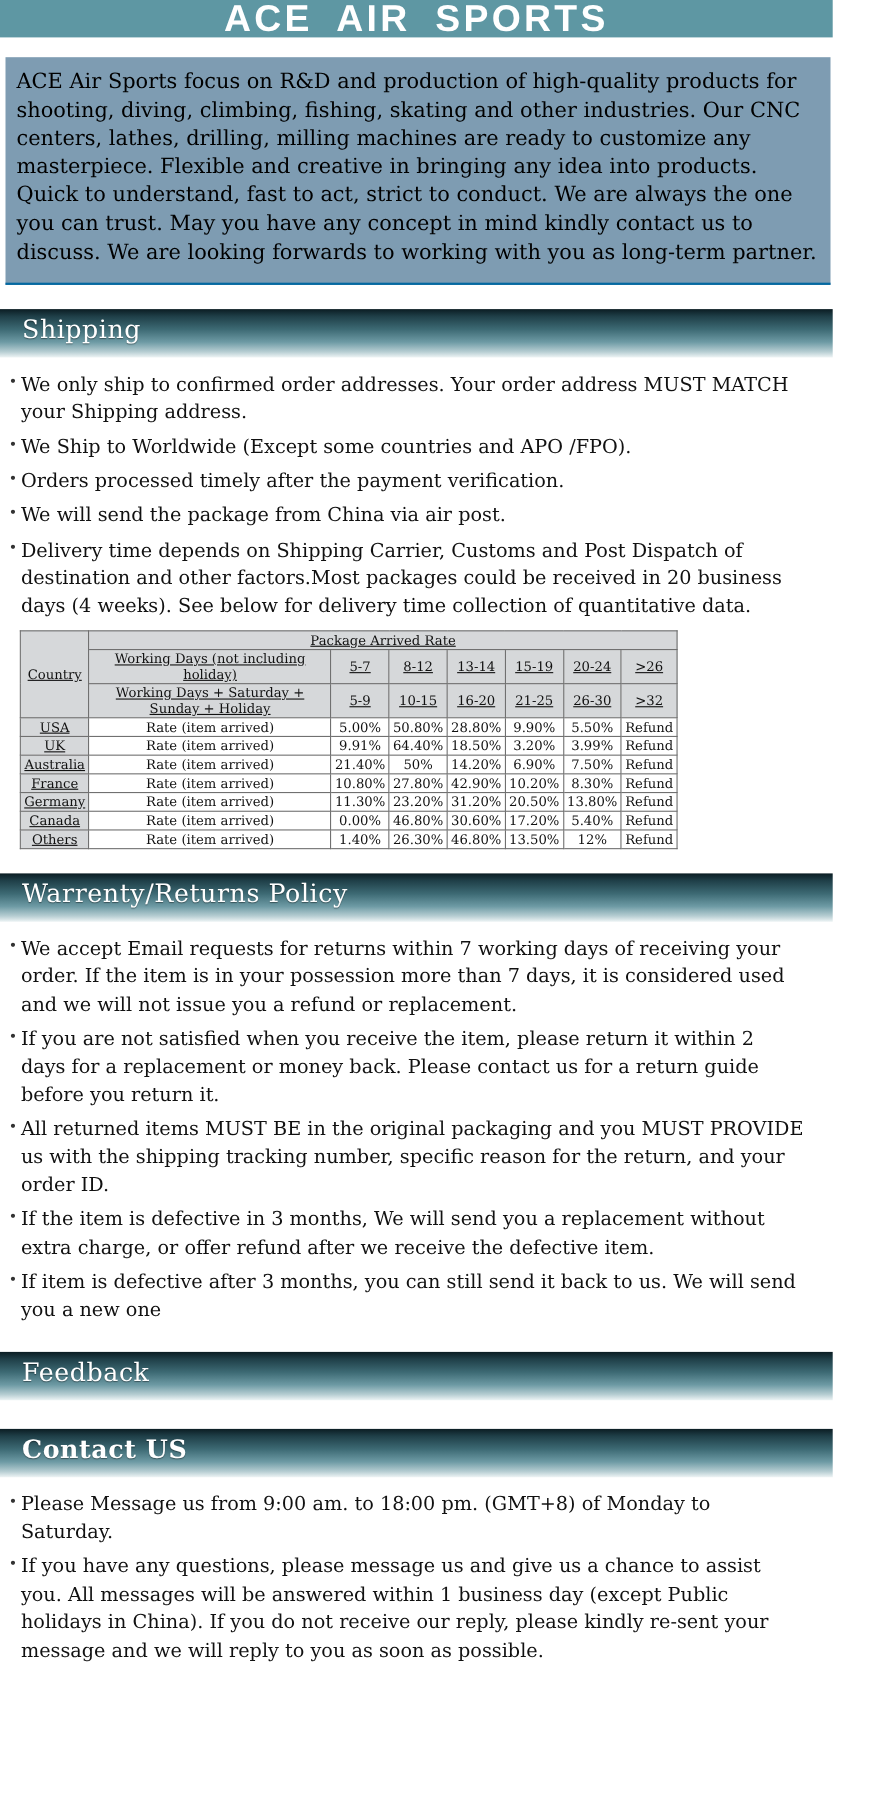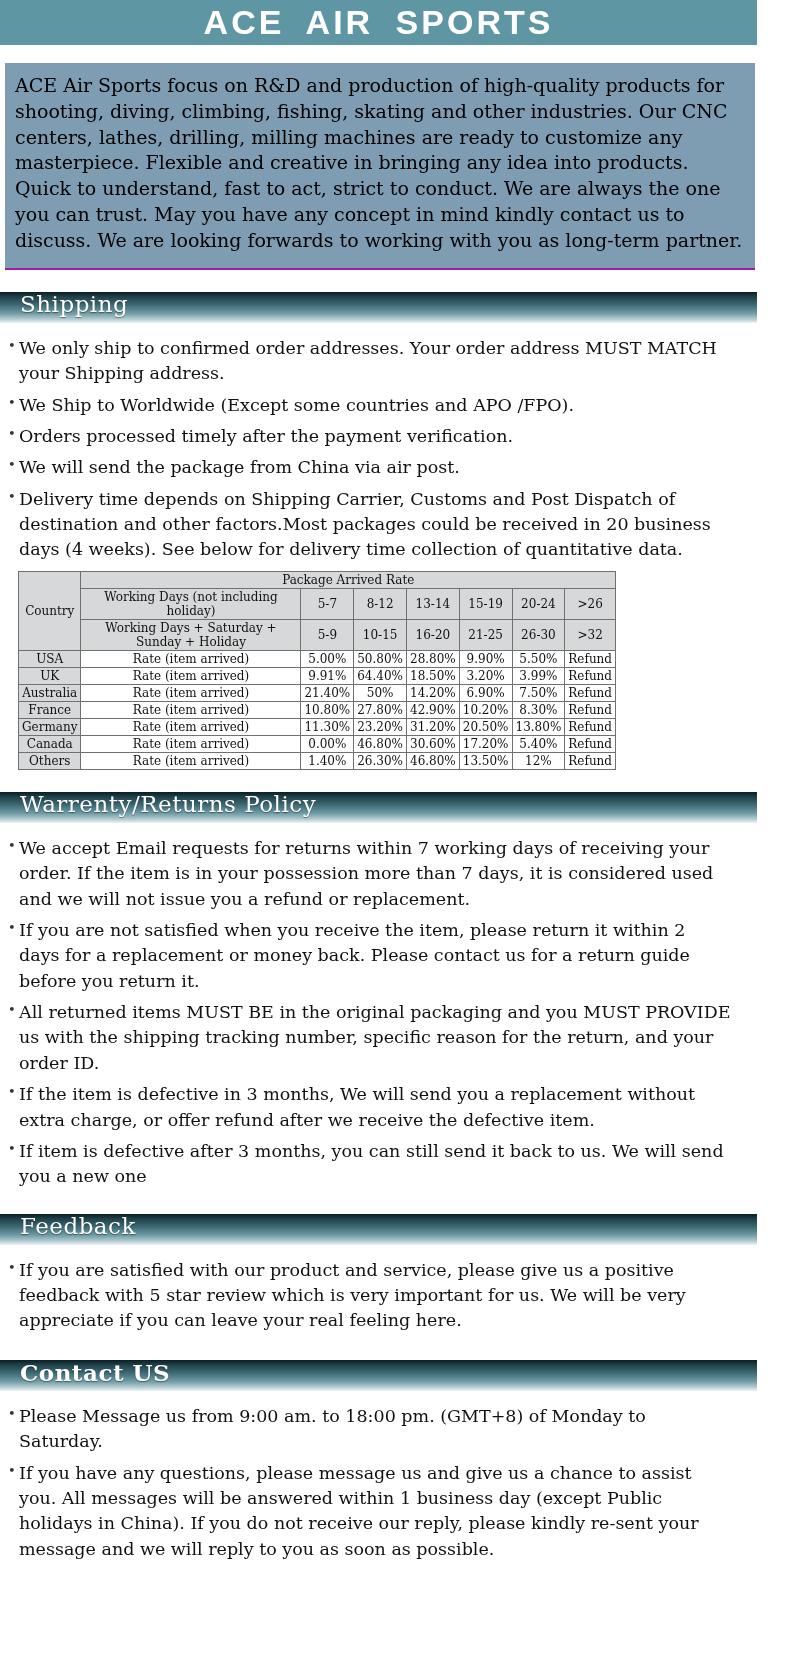--- a/index.html
+++ b/index.html
@@ -8,51 +8,51 @@
     height: 1653px;
     overflow: hidden;
     background: #ffffff;
     font-family: "DejaVu Serif", "Liberation Serif", serif;
     color: #111;
   }
   .content { width: 757px; }
 
   
   .banner {
-    height: 45px;
+    height: 34px;
     background: var(--banner-bg, #5e97a3);
     display: flex;
     align-items: center;
     justify-content: center;
   }
   .banner .brand {
     font-family: "Liberation Sans", sans-serif;
     font-weight: 700;
     font-size: 34px;
     letter-spacing: 3px;
     word-spacing: 10px;
     color: #ffffff;
   }
 
   
   .intro {
     margin: 18px 0 0 5px;
     width: 750px;
     box-sizing: border-box;
     background: var(--intro-bg, #7e9cb2);
-    border-bottom: 2px solid #a21caf;
+    border-bottom: 2px solid #0369a1;
     padding: 10px 12px 14px 10px;
     font-size: 19px;
     line-height: 1.36;
     color: #000;
   }
 
   
   .bar {
-    height: 31px;
+    height: 44px;
     box-sizing: border-box;
     display: flex;
     align-items: center;
     padding-left: 20px;
     background: linear-gradient(180deg,
       var(--bar-dark, #0b1d23) 0%,
       #1f3f48 15%,
       var(--bar-mid, #3d6a74) 42%,
       #6d9aa4 68%,
       #b6cdd2 88%,
@@ -101,20 +101,21 @@
     color: #111;
   }
   table.rate-table td {
     border: 1px solid #707070;
     padding: 1px 3px;
     text-align: center;
     background: #ffffff;
   }
   table.rate-table td.hdr {
     background: var(--table-header-bg, #d6d8da);
+    text-decoration: underline;
   }
   .c-country { width: 62px; }
   .c-label   { width: 220px; }
   .c-rate    { width: 45px; }
 </style>
 </head>
 <body>
 
 <div class="content">
 
@@ -258,21 +259,20 @@
       <li>If the item is defective in 3 months, We will send you a replacement without extra charge, or offer refund after we receive the defective item.</li>
       <li>If item is defective after 3 months, you can still send it back to us. We will send you a new one</li>
     </ul>
   </section>
 
   <section>
     <div class="bar" id="feedback-bar">
       <span class="bar-title">Feedback</span>
     </div>
     <ul class="bullets">
-      <li>If you are satisfied with our product and service, please give us a positive feedback with 5 star review which is very important for us. We will be very appreciate if you can leave your real feeling here.</li>
     </ul>
   </section>
 
   <section>
     <div class="bar" id="contact-bar">
       <span class="bar-title">Contact US</span>
     </div>
     <ul class="bullets">
       <li>Please Message us from 9:00 am. to 18:00 pm. (GMT+8) of Monday to Saturday.</li>
       <li>If you have any questions, please message us and give us a chance to assist you. All messages will be answered within 1 business day (except Public holidays in China). If you do not receive our reply, please kindly re-sent your message and we will reply to you as soon as possible.</li>

